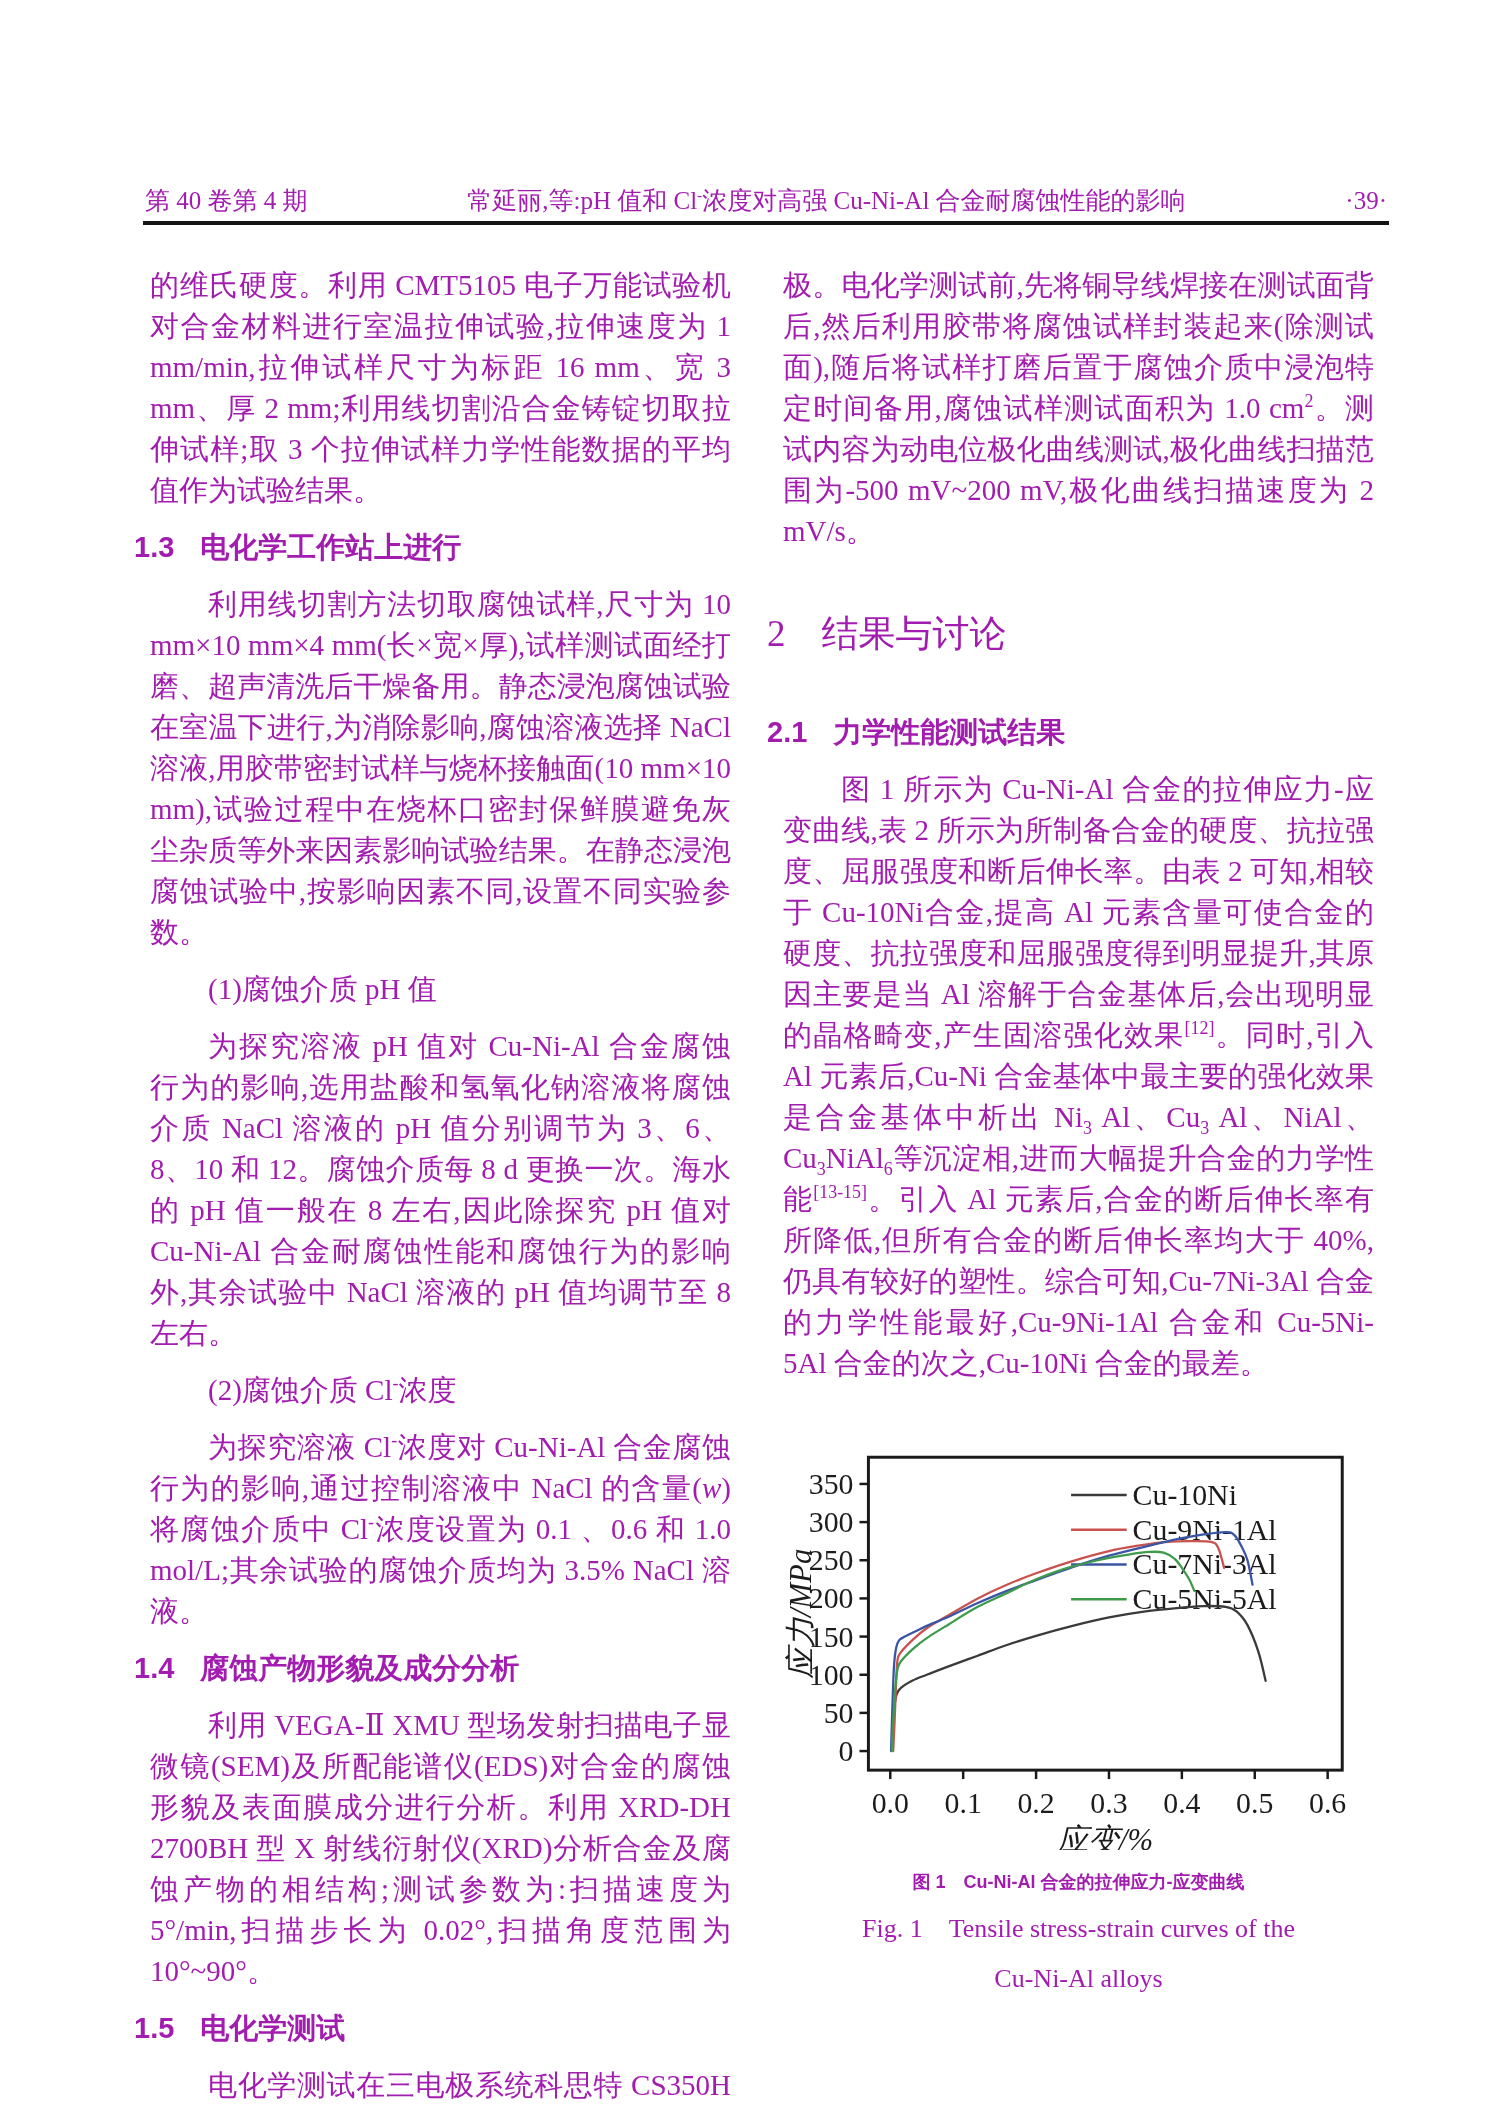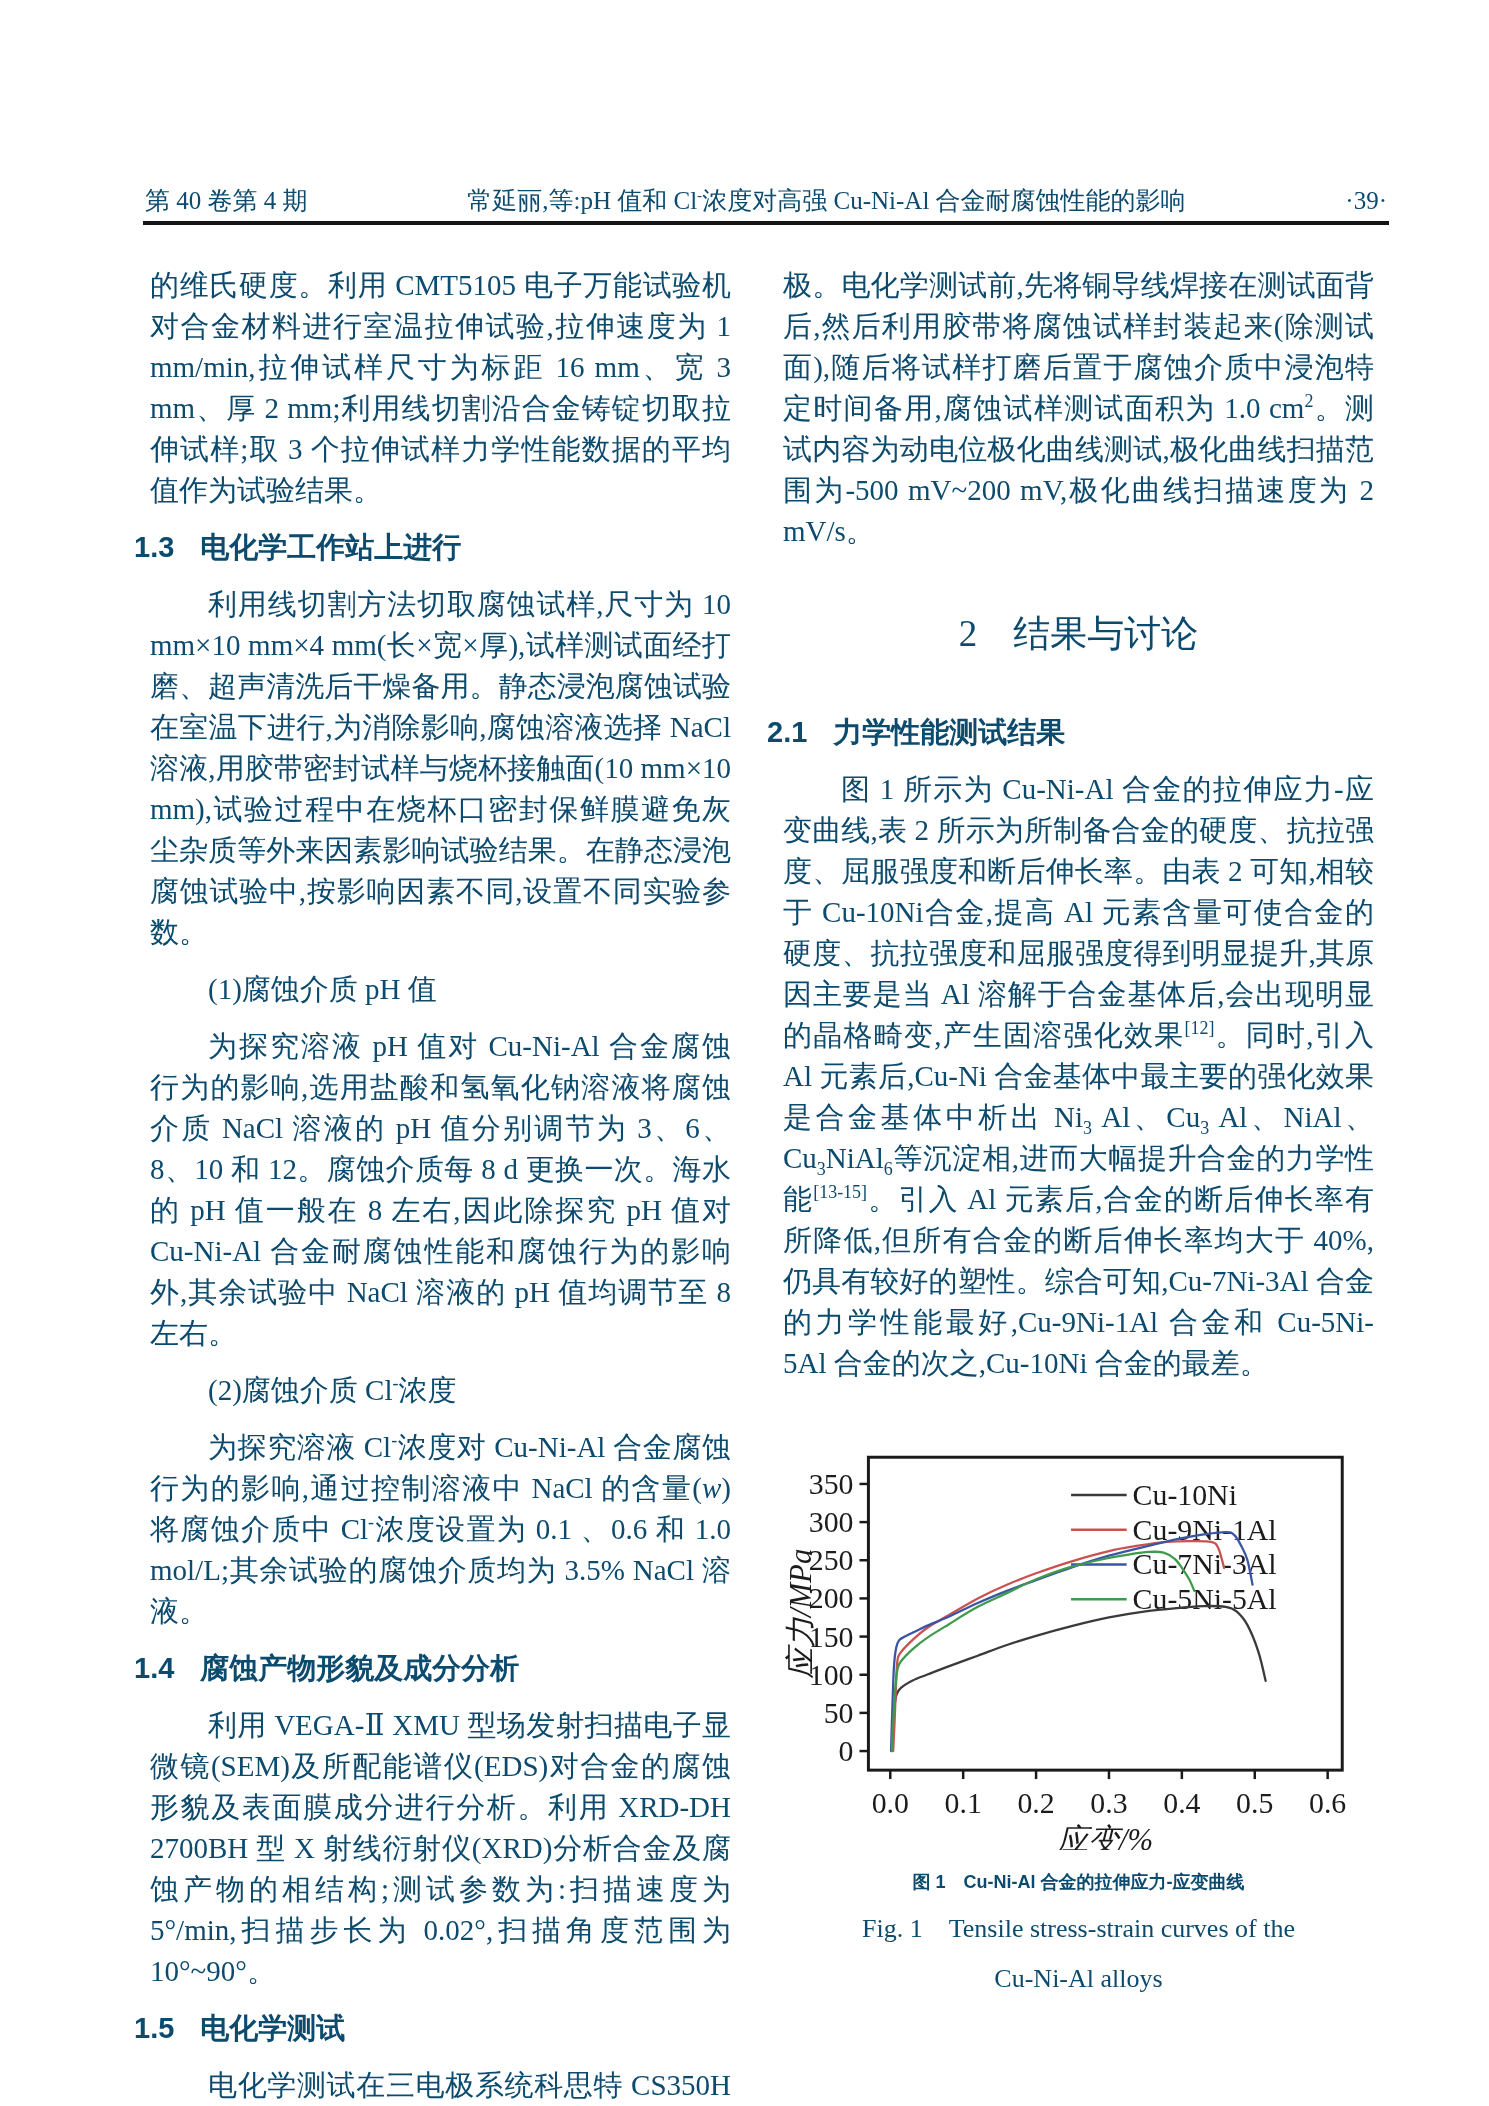--- a/index.html
+++ b/index.html
@@ -1,31 +1,31 @@
 <!DOCTYPE html>
 <html lang="zh"><head>
 <meta charset="utf-8">
 <style>
   html,body{margin:0;padding:0;background:#ffffff;}
-  .page{position:relative;width:1489px;height:2106px;background:#fff;color:#0c4a6e;
+  .page{position:relative;width:1489px;height:2106px;background:#fff;color:#a21caf;
         font-family:"Liberation Serif","DejaVu Serif",serif;overflow:hidden;}
   
   .hdr{position:absolute;left:145px;top:184px;width:1242px;display:flex;
        justify-content:space-between;align-items:baseline;font-size:25px;white-space:nowrap;}
   .hdr-rule{position:absolute;left:143px;top:221px;width:1246px;height:4px;background:#151515;}
   
   .col{position:absolute;top:249px;font-size:29px;line-height:41px;text-align:justify;}
   .col-left{left:134px;width:613px;}
   .col-right{left:767px;width:623px;}
   p.body{margin:16px;text-indent:2em;}
   p.body.noindent{text-indent:0;}
   h3.sub{font-family:"Liberation Sans","DejaVu Sans",sans-serif;font-weight:bold;
          font-size:29px;line-height:41px;margin:0;text-align:left;}
   h3.sub .hlabel{margin-right:26px;}
-  h2.big{font-weight:normal;font-size:37px;line-height:48px;margin:58px 0 54px 0;text-align:center;}
+  h2.big{font-weight:normal;font-size:37px;line-height:48px;margin:58px 0 54px 0;text-align:left;}
   h2.big .hlabel{margin-right:36px;}
   sup{font-size:0.62em;line-height:0;}
   sub{font-size:0.62em;line-height:0;}
   
   figure.fig{margin:48px 0 0 0;padding:0;text-align:center;}
   svg.chart{width:596px;height:418px;display:block;margin:0 auto;}
   svg.chart text{font-family:"Liberation Serif","DejaVu Serif",serif;fill:#1c1c1c;}
   .cap-zh{font-family:"Liberation Sans","DejaVu Sans",sans-serif;font-weight:bold;
           font-size:18px;line-height:44px;margin-top:10px;text-align:center;}
   .cap-en{font-size:26px;line-height:50px;text-align:center;}

